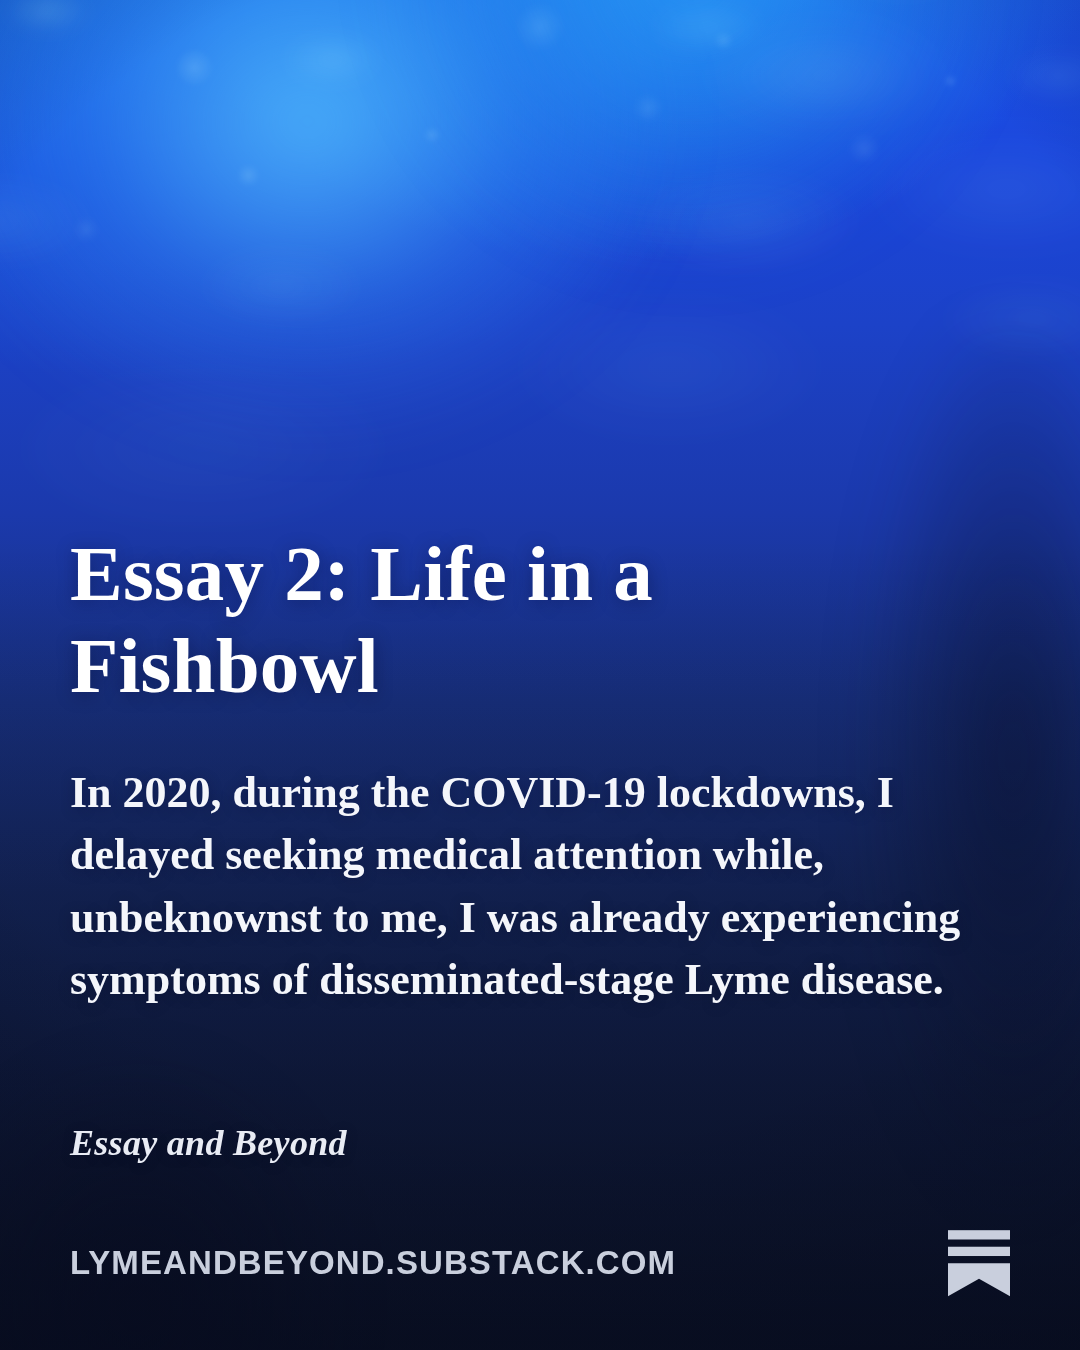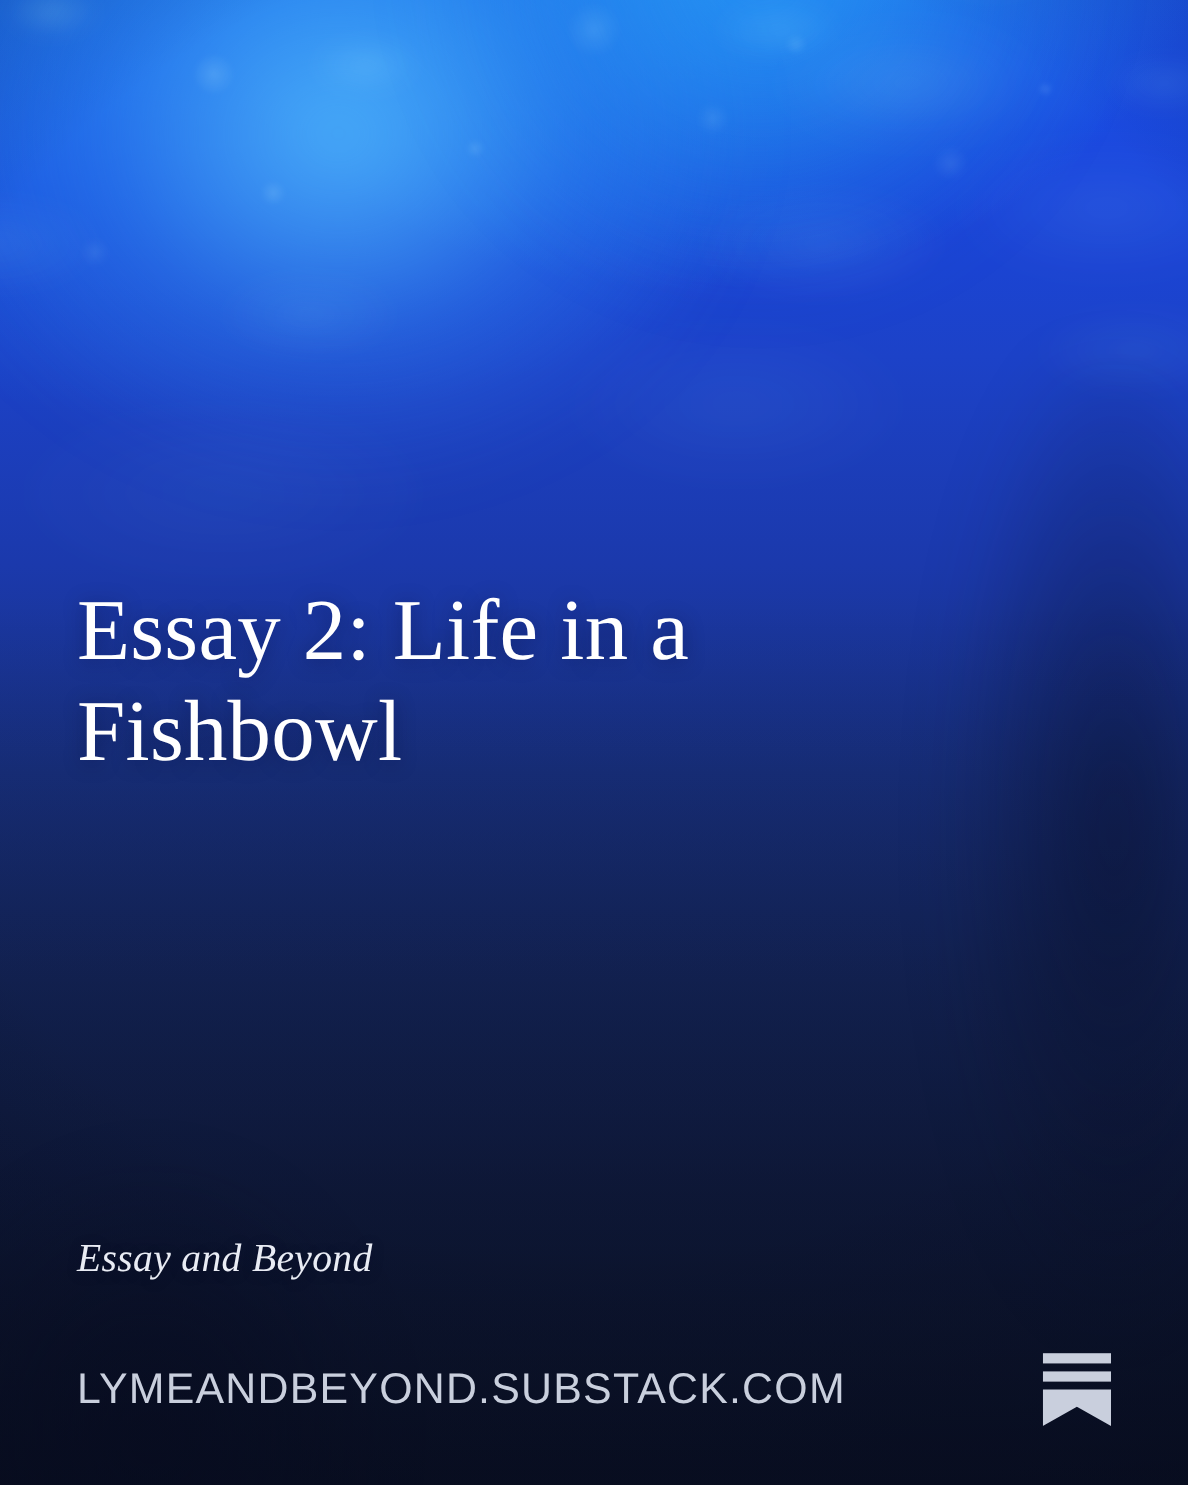--- a/index.html
+++ b/index.html
@@ -13,20 +13,21 @@
     overflow: hidden;
     font-family: "Liberation Serif", serif;
   }
 
   .card {
     position: relative;
     width: 1080px;
     height: 1350px;
     overflow: hidden;
     background: #737373;
+    font-weight: bold;
   }
 
   
   .bg-base {
     position: absolute;
     inset: 0;
     background:
       radial-gradient(120% 70% at 18% -10%, #1d7be8 0%, rgba(29,123,232,0) 55%),
       radial-gradient(90% 55% at 58% -8%, #27a7f0 0%, rgba(39,167,240,0) 50%),
       linear-gradient(180deg,
@@ -188,21 +189,21 @@
     left: 0;
     right: 0;
     bottom: 52px;
     display: flex;
     align-items: center;
     justify-content: space-between;
   }
   .domain {
     color: #c9cfdd;
     font-family: "Liberation Sans", sans-serif;
-    font-size: 39px;
+    font-size: 33px;
     letter-spacing: 1.1px;
   }
   .logo {
     width: 62px;
     height: 70px;
     display: block;
   }
 </style>
 </head>
 <body>
@@ -212,20 +213,21 @@
   <div class="bg-glow-top"></div>
   <div class="bg-glow-top2"></div>
   <div class="caustics"></div>
   <div class="bubbles"></div>
   <div class="shadow-right"></div>
   <div class="shadow-left"></div>
   <div class="vignette"></div>
 
   <div class="content">
     <div class="title">Essay 2: Life in a Fishbowl</div>
+    <div class="summary">In 2020, during the COVID-19 lockdowns, I delayed seeking medical attention while, unbeknownst to me, I was already experiencing symptoms of disseminated-stage Lyme disease.</div>
     <div class="byline">Essay and Beyond</div>
 
     <div class="footer">
       <div class="domain">LYMEANDBEYOND.SUBSTACK.COM</div>
       <span>
         <svg class="logo" viewBox="0 0 24 27" xmlns="http://www.w3.org/2000/svg" aria-hidden="true">
           <rect x="0" y="0.8" width="24" height="3.6" fill="#c9cfdd"></rect>
           <rect x="0" y="7.2" width="24" height="3.6" fill="#c9cfdd"></rect>
           <path d="M0 13.6 L24 13.6 L24 26.4 L12 19.6 L0 26.4 Z" fill="#c9cfdd"></path>
         </svg>

